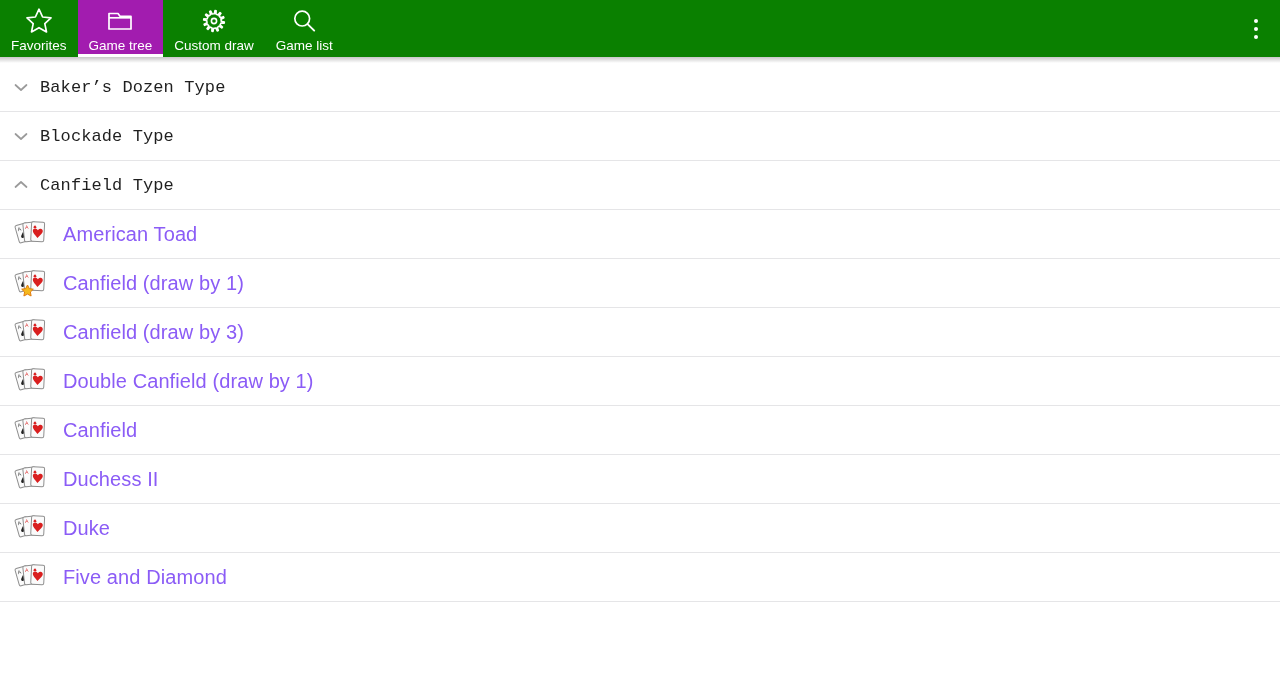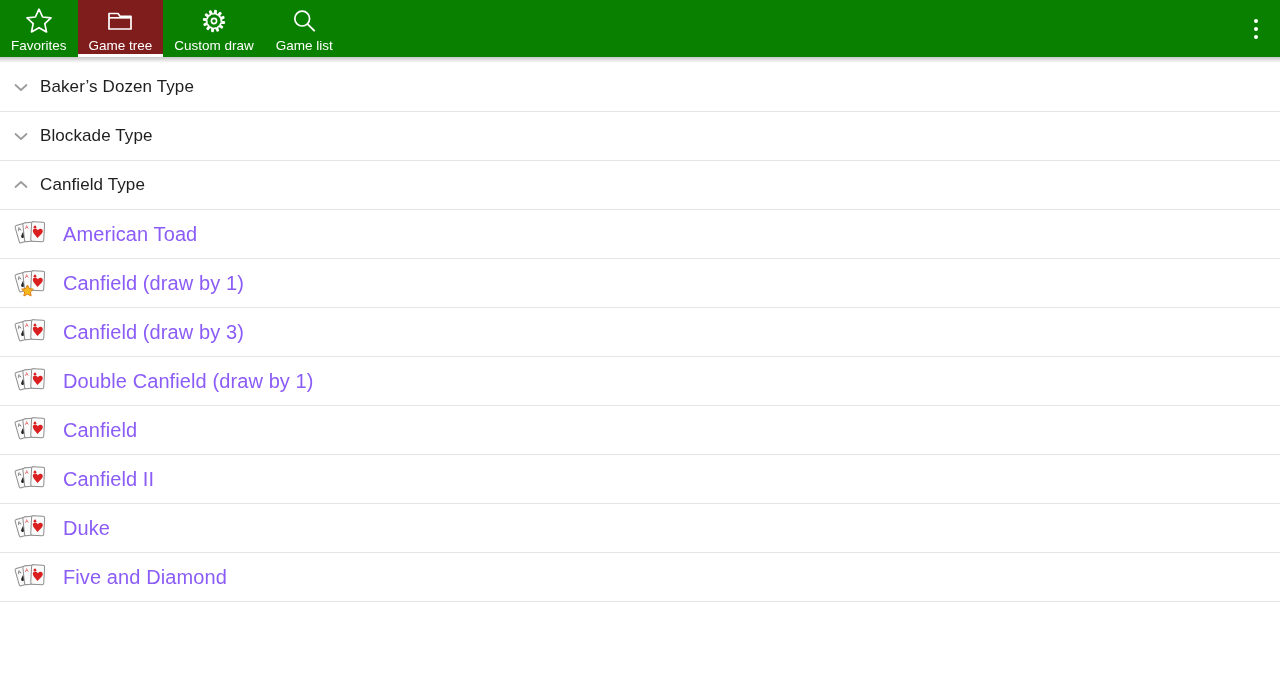--- a/index.html
+++ b/index.html
@@ -24,21 +24,21 @@
     position: relative;
     height: 57px;
     padding: 4px 11px 0 11px;
     display: flex;
     flex-direction: column;
     align-items: center;
     justify-content: flex-start;
     cursor: pointer;
     background: transparent;
   }
-  .tab.active { background: #7f1d1d; }
+  .tab.active { background: #a21caf; }
   .tab .ticon {
     height: 30px;
     display: flex; align-items: center; justify-content: center;
     margin-top: 2px;
   }
   .tab .tlabel {
     color: #ffffff;
     font-size: 13.5px;
     line-height: 15px;
     white-space: nowrap;
@@ -90,20 +90,21 @@
   .row.group { }
   .row .chev {
     width: 32px; margin-left: 5px;
     display: flex; align-items: center; justify-content: center;
   }
   .row .grouplabel {
     font-size: 17px;
     color: #1f1f1f;
     margin-left: 3px;
     letter-spacing: 0.1px;
+    font-family: Liberation Mono, monospace;
   }
   .row .cardicon {
     width: 34px; height: 30px;
     margin-left: 14px;
     position: relative;
     flex: 0 0 auto;
   }
   .row .itemlabel {
     font-size: 20px;
     color: #8b5cf6;
@@ -297,21 +298,21 @@
           <g transform="rotate(-6 15 16)">
             <rect x="10" y="3.5" width="12.5" height="19" rx="1.6" fill="#fbfbfb" stroke="#8e8e8e" stroke-width="1"></rect>
             <text x="11.8" y="9.6" font-size="5" fill="#d91f1f" font-family="&quot;Liberation Sans&quot;, sans-serif">A</text>
           </g>
           <g transform="rotate(3 23 16)">
             <rect x="17" y="3" width="13" height="19.5" rx="1.6" fill="#fbfbfb" stroke="#8e8e8e" stroke-width="1"></rect>
             <path d="M20.6 6.4 c-0.8 0.9 -1.5 1.5 -1.5 2.2 c0 0.5 0.4 0.8 0.8 0.8 c0.3 0 0.55 -0.16 0.7 -0.4 c0.15 0.24 0.4 0.4 0.7 0.4 c0.45 0 0.8 -0.3 0.8 -0.8 c0 -0.7 -0.75 -1.3 -1.5 -2.2 Z" fill="#d91f1f"></path>
             <path d="M23.6 19.0 c-2.6 -3.0 -5.0 -4.9 -5.0 -7.0 c0 -1.5 1.15 -2.35 2.3 -2.35 c1.0 0 1.9 0.55 2.7 1.5 c0.8 -0.95 1.7 -1.5 2.7 -1.5 c1.15 0 2.3 0.85 2.3 2.35 c0 2.1 -2.4 4.0 -5.0 7.0 Z" fill="#d91f1f"></path>
           </g>
         </svg></span>
-      <span class="itemlabel">Canfield II</span>
+      <span class="itemlabel">Duchess II</span>
     </div>
     <div class="row item">
       <span class="cardicon"><svg width="34" height="30" viewBox="0 0 34 30">
           <g transform="rotate(-16 9 16)">
             <rect x="3.5" y="5" width="12.5" height="18" rx="1.6" fill="#fbfbfb" stroke="#8e8e8e" stroke-width="1"></rect>
             <text x="5.6" y="11" font-size="5" fill="#222" font-family="&quot;Liberation Sans&quot;, sans-serif">A</text>
             <path d="M9.8 13.2 c-1.6 1.9 -3.1 3.0 -3.1 4.3 c0 0.9 0.7 1.4 1.4 1.4 c0.6 0 1.1 -0.3 1.4 -0.8 c0.3 0.5 0.8 0.8 1.4 0.8 c0.8 0 1.4 -0.5 1.4 -1.4 c0 -1.3 -1.5 -2.4 -2.5 -4.3 Z" fill="#222"></path>
           </g>
           <g transform="rotate(-6 15 16)">
             <rect x="10" y="3.5" width="12.5" height="19" rx="1.6" fill="#fbfbfb" stroke="#8e8e8e" stroke-width="1"></rect>

